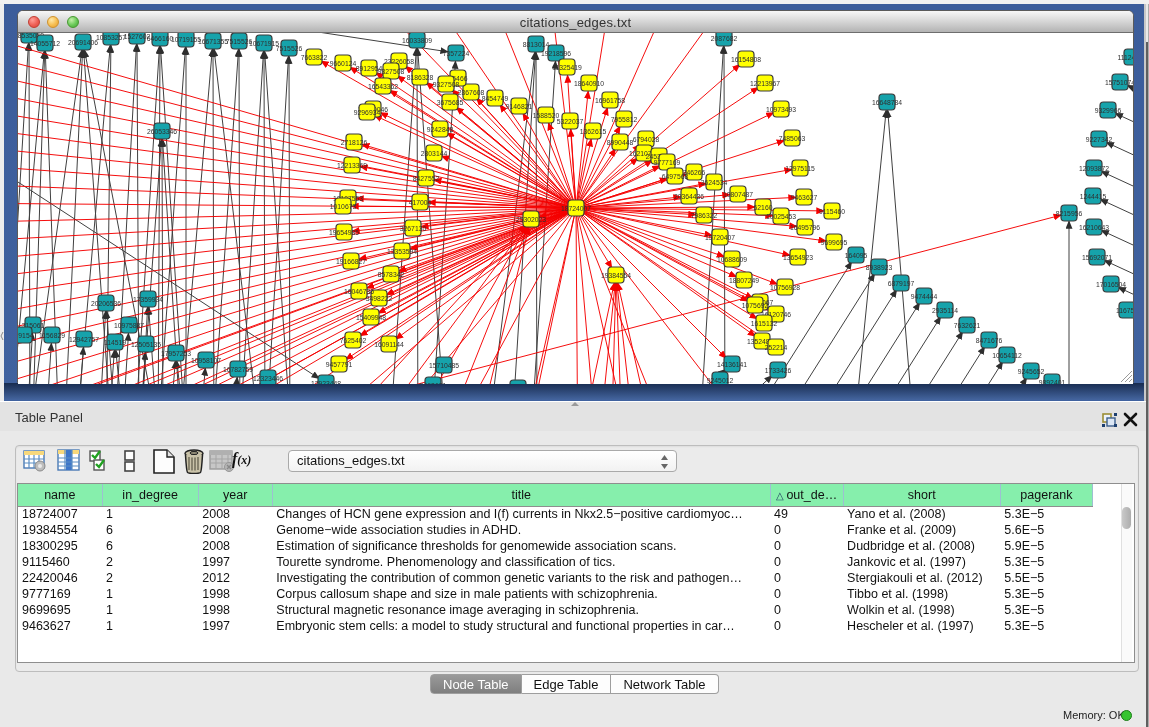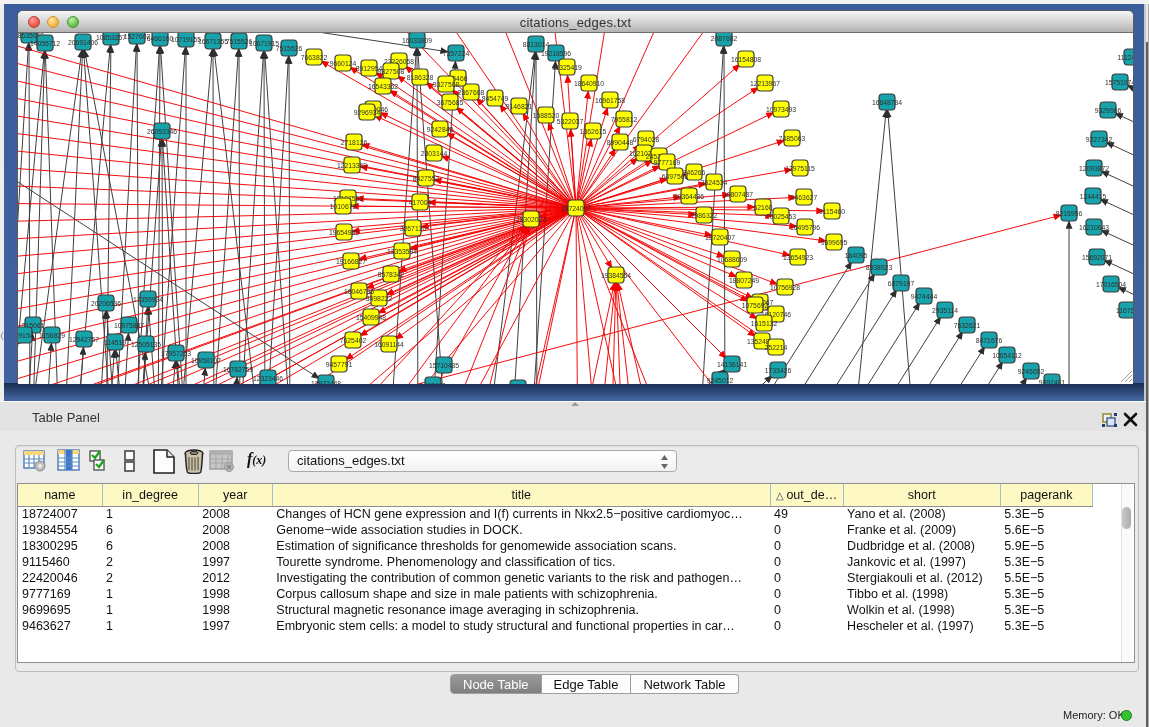--- a/index.html
+++ b/index.html
@@ -11,32 +11,32 @@
 .tl{position:absolute;top:4.5px;width:12px;height:12px;border-radius:6px}
 .title{position:absolute;top:3.5px;width:100%;text-align:center;font-size:13px;color:#333;letter-spacing:0.2px}
 .nl{font-size:6.8px;fill:#303030;text-anchor:middle}
 line.r{stroke:#f40000;stroke-width:0.95}
 line.b{stroke:#404040;stroke-width:1.0}
 .rstrip1{position:absolute;left:1144px;top:4px;width:2px;height:397px;background:#c8c8c8}
 .rstrip2{position:absolute;left:1146px;top:42px;width:2px;height:685px;background:#5f5f5f}
 .rstrip3{position:absolute;left:1148px;top:4px;width:1px;height:723px;background:#ababab}
 .rstrip4{position:absolute;left:1141px;top:401px;width:5px;height:326px;background:#cecece;border-left:1px solid #9a9a9a}
 .tpbar{position:absolute;left:0;top:401px;width:1146px;height:30px;background:#e3e3e3;border-top:1px solid #fff}
-.tptitle{position:absolute;left:32px;top:8px;font-size:13px;color:#333}
+.tptitle{position:absolute;left:15px;top:8px;font-size:13px;color:#333}
 .panelbody{position:absolute;left:0;top:431px;width:1146px;height:296px;background:#e9e9e9}
 .inner{position:absolute;left:15px;top:445px;width:1124px;height:227px;border:1px solid #bdbdbd;border-radius:4px;background:#ebebeb;box-shadow:inset 0 1px 2px rgba(0,0,0,0.06)}
 .combo{position:absolute;left:288px;top:450px;width:389px;height:22px;background:linear-gradient(#fff,#f2f2f2);border:1px solid #a9a9a9;border-radius:4px;font-size:13px;color:#111;line-height:20px;padding-left:8px}
 .tablebox{position:absolute;left:17px;top:483px;width:1118px;height:180px;background:#fff;border:1px solid #8e8e8e;overflow:hidden}
 table.t{border-collapse:collapse;table-layout:fixed;width:1075px;font-size:12.5px;color:#111}
-table.t th{background:#fef9c3;border-right:1px solid #9dbfd1;border-bottom:1px solid #8e8e8e;font-weight:normal;font-size:12.5px;height:22px;padding:0}
+table.t th{background:#86efac;border-right:1px solid #9dbfd1;border-bottom:1px solid #8e8e8e;font-weight:normal;font-size:12.5px;height:22px;padding:0}
 table.t td{height:16px;padding:0 0 0 4px;white-space:nowrap;overflow:hidden}
 .c1{width:84px}.c2{width:96px}.c3{width:74px}.c4{width:497px}.c5{width:73px}.c6{width:157px}.c7{width:92px}
 .sbtrack{position:absolute;left:1121px;top:484px;width:11px;height:178px;background:#fafafa;border-left:1px solid #e0e0e0}
 .sbthumb{position:absolute;left:1122px;top:507px;width:9px;height:22px;background:linear-gradient(90deg,#c9c9c9,#adadad);border-radius:5px}
-.tabs{position:absolute;left:450px;top:674px;height:20px;font-size:13px}
+.tabs{position:absolute;left:430px;top:674px;height:20px;font-size:13px}
 .tab{display:inline-block;height:20px;line-height:19px;padding:0 12px;border:1px solid #9e9e9e;background:#fdfdfd;color:#111;vertical-align:top}
 .tabsel{background:linear-gradient(#9a9a9a,#7f7f7f);color:#fff;border-radius:4px 0 0 4px}
 .tablast{border-radius:0 4px 4px 0;border-left:none}
 .mem{position:absolute;left:1063px;top:709px;font-size:11px;color:#222}
 .memdot{position:absolute;left:1121px;top:710px;width:11px;height:11px;border-radius:6px;background:#35c42f;border:1px solid #1c7d18}
 .icon{position:absolute;top:449px}
 </style></head><body>
 <div class="mdi"></div>
 <div class="shadowband"></div>
 <div class="topstrip"></div>
@@ -891,21 +891,21 @@
     <path d="M4.5,6c0,0 1,16.5 2,17.5c1.5,1.3 11.5,1.3 13,0c1,-1 2,-17.5 2,-17.5" fill="#c9c2a8" stroke="#222" stroke-width="1.5"></path>
     <path d="M8,8v13M11,8.5v13M14,8.5v13M17,8v13" stroke="#77725e" stroke-width="1.6"></path>
   </svg>
 <svg class="icon" style="left:209px" width="27" height="24">
     <rect x="1" y="2" width="22" height="18" fill="#c7c7c7" stroke="#9b9b9b" stroke-width="1.4"></rect>
     <rect x="1" y="2" width="22" height="4" fill="#b0b0b0"></rect>
     <path d="M1,10h22M1,14h22M7,6v14M13,6v14M19,6v14" stroke="#a5a5a5"></path>
     <circle cx="20" cy="18" r="4.5" fill="#b5b5b5" stroke="#989898"></circle>
     <path d="M18,16l4,4M22,16l-4,4" stroke="#888" stroke-width="1.4"></path>
   </svg>
-<div style="position:absolute;left:247px;top:450px;font-family:'Liberation Serif',serif;font-style:italic;font-weight:bold;font-size:16px;color:#111">f<span style="font-size:12px">(x)</span></div>
+<div style="position:absolute;left:232px;top:450px;font-family:'Liberation Serif',serif;font-style:italic;font-weight:bold;font-size:16px;color:#111">f<span style="font-size:12px">(x)</span></div>
 <div class="combo">citations_edges.txt<svg style="position:absolute;right:7px;top:4px" width="9" height="14">
       <path d="M4.5,0L8,5H1z" fill="#666"></path>
       <path d="M4.5,14L8,9H1z" fill="#666"></path>
     </svg></div>
 <div class="tablebox">
 <table class="t">
 <tbody>
         <tr>
           <th class="c1">name</th>
           <th class="c2">in_degree</th>
@@ -921,21 +921,21 @@
           <td class="c3">2008</td>
           <td class="c4">Changes of HCN gene expression and I(f) currents in Nkx2.5−positive cardiomyoc…</td>
           <td class="c5">49</td>
           <td class="c6">Yano et al. (2008)</td>
           <td class="c7">5.3E−5</td>
         </tr>
         <tr>
           <td class="c1">19384554</td>
           <td class="c2">6</td>
           <td class="c3">2008</td>
-          <td class="c4">Genome−wide association studies in DOCK.</td>
+          <td class="c4">Genome−wide association studies in ADHD.</td>
           <td class="c5">0</td>
           <td class="c6">Franke et al. (2009)</td>
           <td class="c7">5.6E−5</td>
         </tr>
         <tr>
           <td class="c1">18300295</td>
           <td class="c2">6</td>
           <td class="c3">2008</td>
           <td class="c4">Estimation of significance thresholds for genomewide association scans.</td>
           <td class="c5">0</td>

